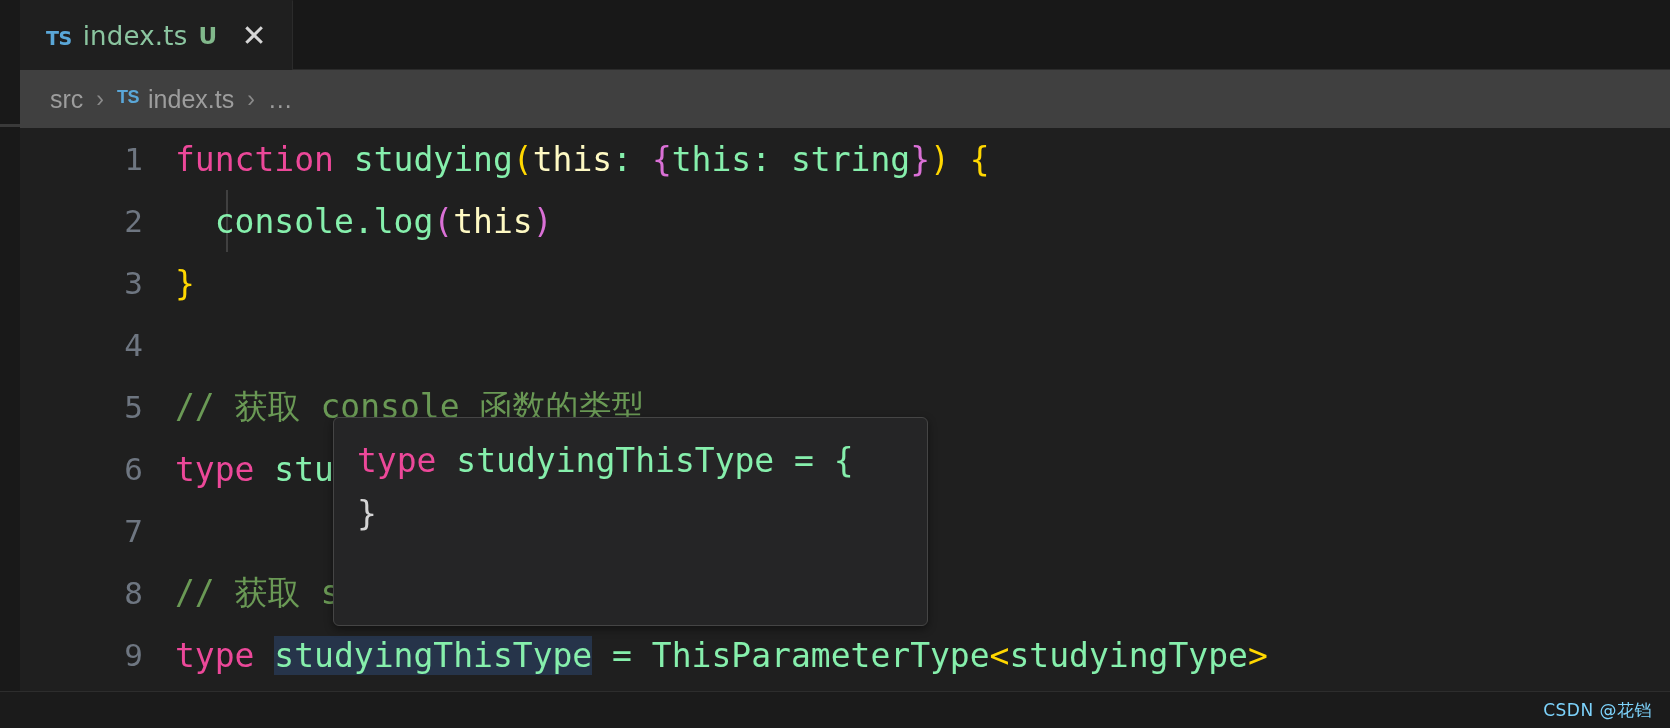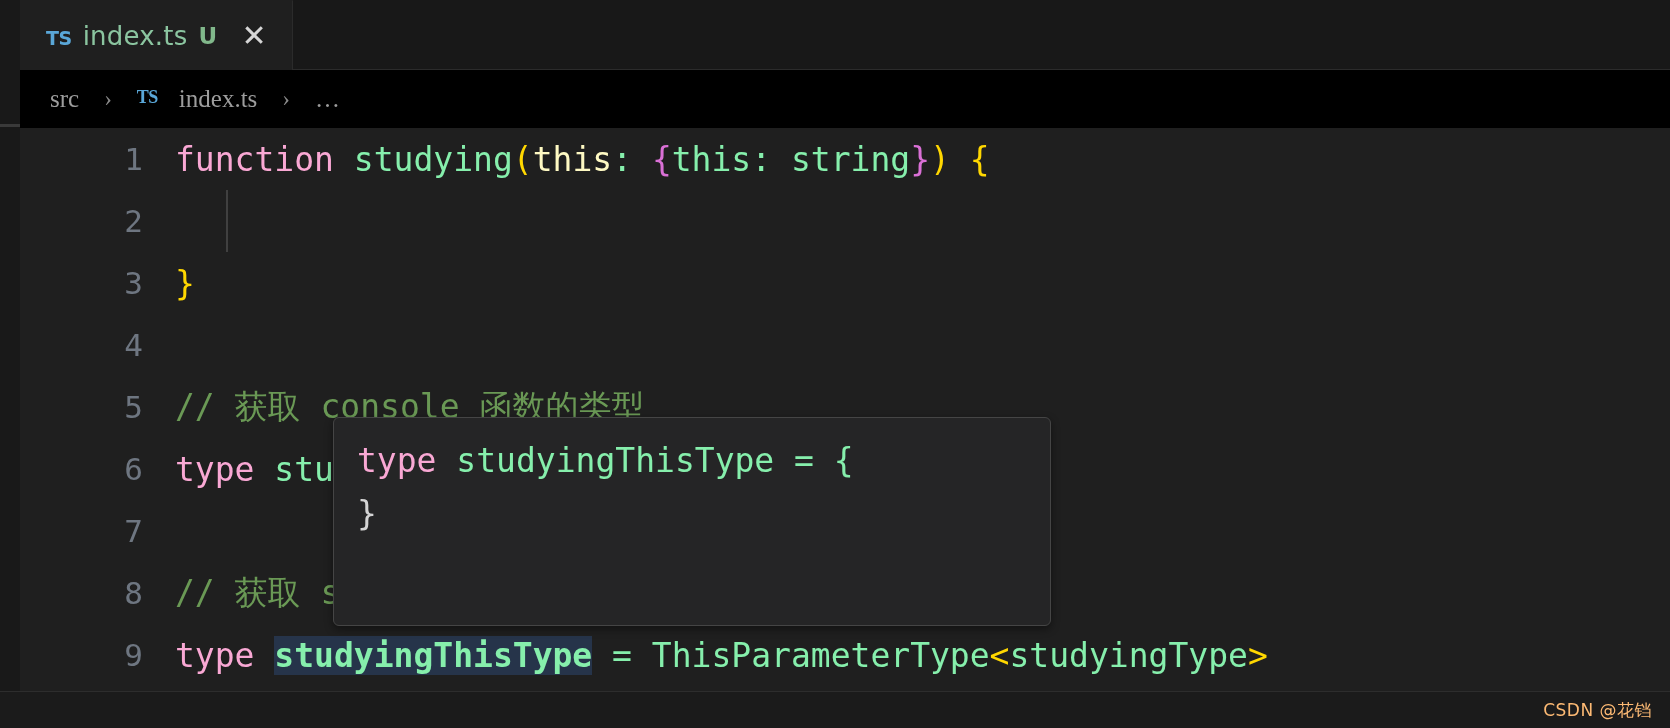--- a/index.html
+++ b/index.html
@@ -54,24 +54,24 @@
     font-family:"DejaVu Sans", sans-serif;
     font-size:30px; color:#d6d6d6; line-height:1;
     margin-left:10px; cursor:pointer;
     display:flex; align-items:center; justify-content:center;
     width:32px; height:32px;
   }
 
   
   .breadcrumb{
     position:absolute; left:20px; top:70px; width:1650px; height:58px;
-    display:flex; align-items:center; gap:12px;
+    display:flex; align-items:center; gap:0px;
     padding-left:30px;
-    background:#000000;
-    font-family:Liberation Serif, serif;
+    background:#404040;
+    font-family:Liberation Sans, sans-serif;
     font-size:25px; color:#9d9d9d;
   }
   .crumb{ cursor:pointer; white-space:nowrap; }
   .crumb-sep{ color:#8a8a8a; padding:0 13px; font-size:23px; }
   .crumb-ts{
     font-size:18px; font-weight:700; color:#5aa7d8;
     position:relative; top:-2px; margin-right:9px; letter-spacing:-0.5px;
   }
 
   
@@ -92,32 +92,32 @@
     font-family:"DejaVu Sans Mono", monospace;
     font-size:33px; color:#d4d4d4; letter-spacing:0px;
     white-space:pre; position:relative;
   }
   .indent-guide{
     position:absolute; left:206px; top:0; width:2px; height:62px;
     background:#404040;
   }
 
   
-  .kw    { color:#f9a8d4; }
+  .kw    { color:#ec4899; }
   .plain { color:#86efac; }
   .this  { color:#fef9c3; }
   .cmt   { color:#6a9955; }
   .b-yel { color:#ffd700; }
   .b-pnk { color:#da70d6; }
-  .selb  { background:#26344a;font-weight:bold; }
+  .selb  { background:#26344a; }
 
   
   .tooltip{
     position:absolute;
-    left:333px; top:417px; width:718px; height:209px;
+    left:333px; top:417px; width:595px; height:209px;
     background:#252526;
     border:1px solid #454545;
     border-radius:6px;
     box-shadow:0 3px 9px rgba(0,0,0,.45);
     padding:16px 0 0 0;
     overflow:hidden;
     z-index:40;
   }
   .tt-line{
     font-family:"DejaVu Sans Mono", monospace;
@@ -140,21 +140,21 @@
   .watermark-strip{
     position:absolute; left:0; bottom:0; width:1670px; height:37px;
     background:#1b1b1b;
     border-top:1px solid #2d2d2d;
     display:flex; align-items:center; justify-content:flex-end;
     padding-right:18px;
     z-index:60;
   }
   .watermark{
     font-family:"DejaVu Sans", sans-serif;
-    font-size:17px; color:#fdba74; letter-spacing:.5px;
+    font-size:17px; color:#7dd3fc; letter-spacing:.5px;
   }
 </style>
 </head>
 <body>
 
 <div id="app">
 
   <div class="activity-sliver">
     <div class="edge-mark"></div>
   </div>
@@ -180,20 +180,21 @@
   <div class="editor">
 
     <div class="code-line">
       <span class="gutter">1</span>
       <span class="code"><span class="kw">function</span><span class="plain"> studying</span><span class="b-yel">(</span><span class="this">this</span><span class="plain">: </span><span class="b-pnk">{</span><span class="plain">this: string</span><span class="b-pnk">}</span><span class="b-yel">)</span><span class="plain"> </span><span class="b-yel">{</span></span>
     </div>
 
     <div class="code-line">
       <div class="indent-guide"></div>
       <span class="gutter">2</span>
+      <span class="code"><span class="plain">  console.log</span><span class="b-pnk">(</span><span class="this">this</span><span class="b-pnk">)</span></span>
     </div>
 
     <div class="code-line">
       <span class="gutter">3</span>
       <span class="code"><span class="b-yel">}</span></span>
     </div>
 
     <div class="code-line">
       <span class="gutter">4</span>
       <span class="code"></span>

